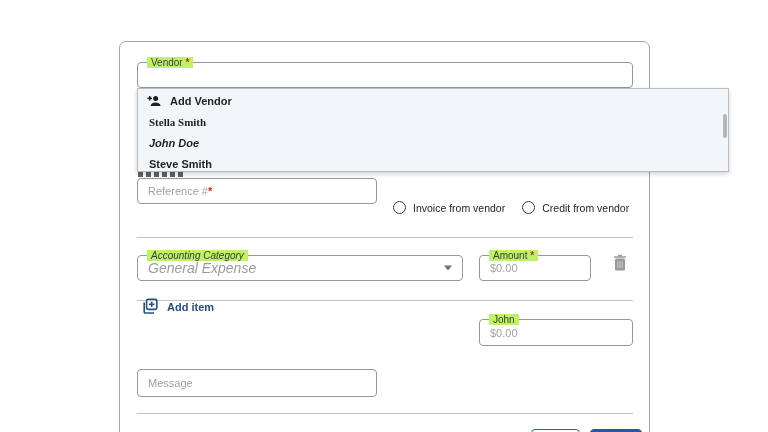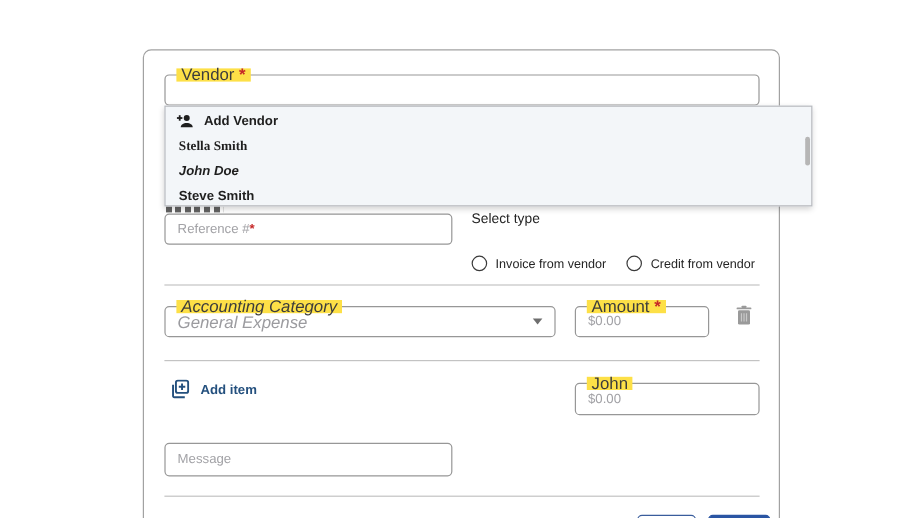--- a/index.html
+++ b/index.html
@@ -5,31 +5,31 @@
   * { margin:0; padding:0; box-sizing:border-box; }
   html,body { width:768px; height:432px; overflow:hidden; background:#ffffff;
     font-family:"Liberation Sans","DejaVu Sans",sans-serif; }
   .canvas { position:relative; width:768px; height:432px; background:#fff; }
 
   .dialog { position:absolute; left:119px; top:41px; width:531px; height:420px;
     background:#fff; border:1.5px solid #a2a2a2; border-radius:7px; }
 
   
   .field { position:absolute; background:#fff; border:1px solid #979797; border-radius:4px; }
-  .float-label { position:absolute; top:-6px; left:9px; background:#fde047; padding:0 4px;
-    font-size:14px; color:#3c3c3c; white-space:nowrap; line-height:11px; }
+  .float-label { position:absolute; top:-6px; left:9px; background:#bef264; padding:0 4px;
+    font-size:10px; color:#3c3c3c; white-space:nowrap; line-height:11px; }
   .req { color:#c62828; font-weight:700; }
   .placeholder { position:absolute; left:10px; top:50%; transform:translateY(-50%);
     font-size:11px; color:#a2a2a6; }
   .value-gray { position:absolute; left:10px; top:50%; transform:translateY(-50%);
     font-size:14px; color:#9b9b9f; }
 
   
   .vendor-input { left:17px; top:20px; width:496px; height:26px; }
-  .dropdown { position:absolute; left:17px; top:46px; width:540px; height:84px;
+  .dropdown { position:absolute; left:17px; top:46px; width:592px; height:84px;
     background:#f3f6f9; border:1px solid #b9bcc0; box-shadow:0 2px 5px rgba(0,0,0,.18);
     z-index:5; }
   .dd-item { position:absolute; left:0; width:100%; height:21px; display:flex;
     align-items:center; font-size:11px; font-weight:700; color:#1f1f1f; cursor:pointer; }
   .dd-item .txt { padding-left:11px; }
   .dd-item.with-icon .txt { padding-left:9px; }
   .dd-icon { margin-left:9px; display:inline-flex; }
   .dd-scrollthumb { position:absolute; right:1px; top:25px; width:4px; height:24px;
     background:#b6b6b6; border-radius:2px; }
 
@@ -53,21 +53,21 @@
 
   
   .category-select { left:17px; top:213px; width:326px; height:26px; cursor:pointer;font-style:italic; }
   .caret { position:absolute; right:10px; top:50%; transform:translateY(-50%);
     width:0; height:0; border-left:4px solid transparent; border-right:4px solid transparent;
     border-top:5px solid #6e6e6e; }
   .amount-input { left:359px; top:213px; width:112px; height:26px; }
   .trash-btn { position:absolute; left:492px; top:212px; width:16px; height:18px; cursor:pointer; }
 
   
-  .add-item { position:absolute; left:21px; top:274px; display:flex; align-items:center;
+  .add-item { position:absolute; left:21px; top:256px; display:flex; align-items:center;
     cursor:pointer; color:#24507e;justify-content:flex-end; }
   .add-item-label { font-size:11px; font-weight:700; margin-left:9px; color:#24507e; }
   .total-input { left:359px; top:277px; width:154px; height:27px; }
 
   
   .message-input { left:17px; top:327px; width:240px; height:28px; }
 
   
   .btn-outlined { position:absolute; left:411px; top:387px; width:49px; height:22px;
     background:#fff; border:1.5px solid #3a5d9c; border-radius:4px; cursor:pointer; }
@@ -108,21 +108,20 @@
         <span class="txt">Steve Smith</span>
       </div>
       <div class="dd-scrollthumb"></div>
     </div>
 
     <div class="field reference-input">
       <span class="placeholder"><span>Reference #</span><span class="req">*</span></span>
     </div>
 
     <div class="select-type">
-      <div class="select-type-label">Select type</div>
       <div class="radio-row">
         <span class="radio"></span>
         <span class="radio-label">Invoice from vendor</span>
         <span class="radio-gap"></span>
         <span class="radio"></span>
         <span class="radio-label">Credit from vendor</span>
       </div>
     </div>
 
     <div class="divider" style="top:195px;"></div>

